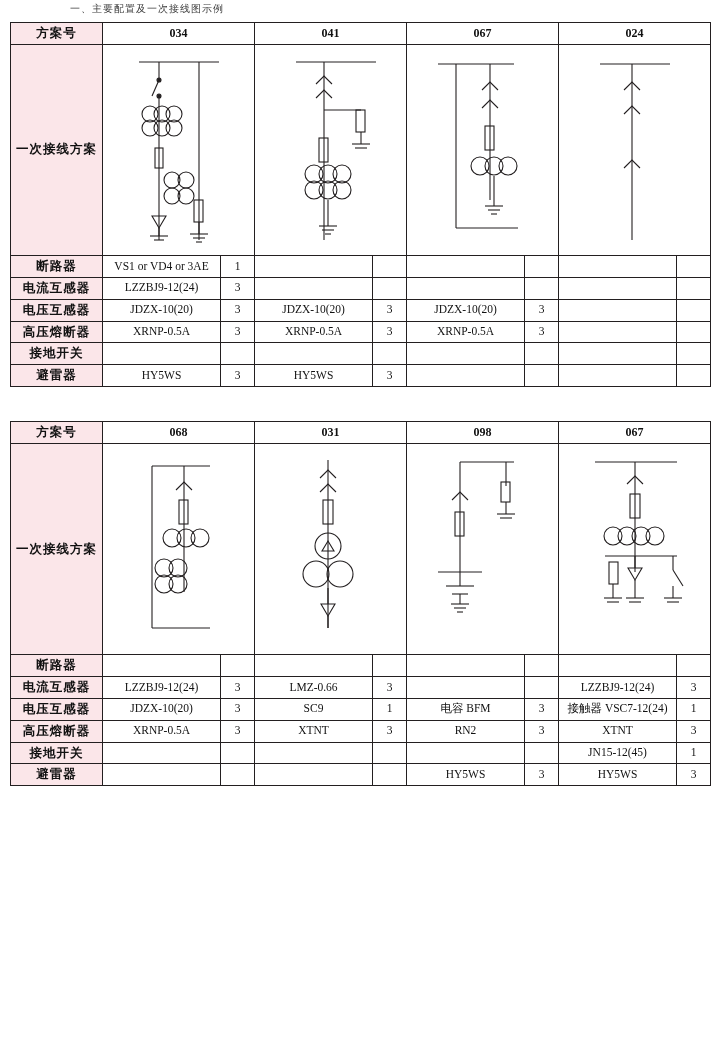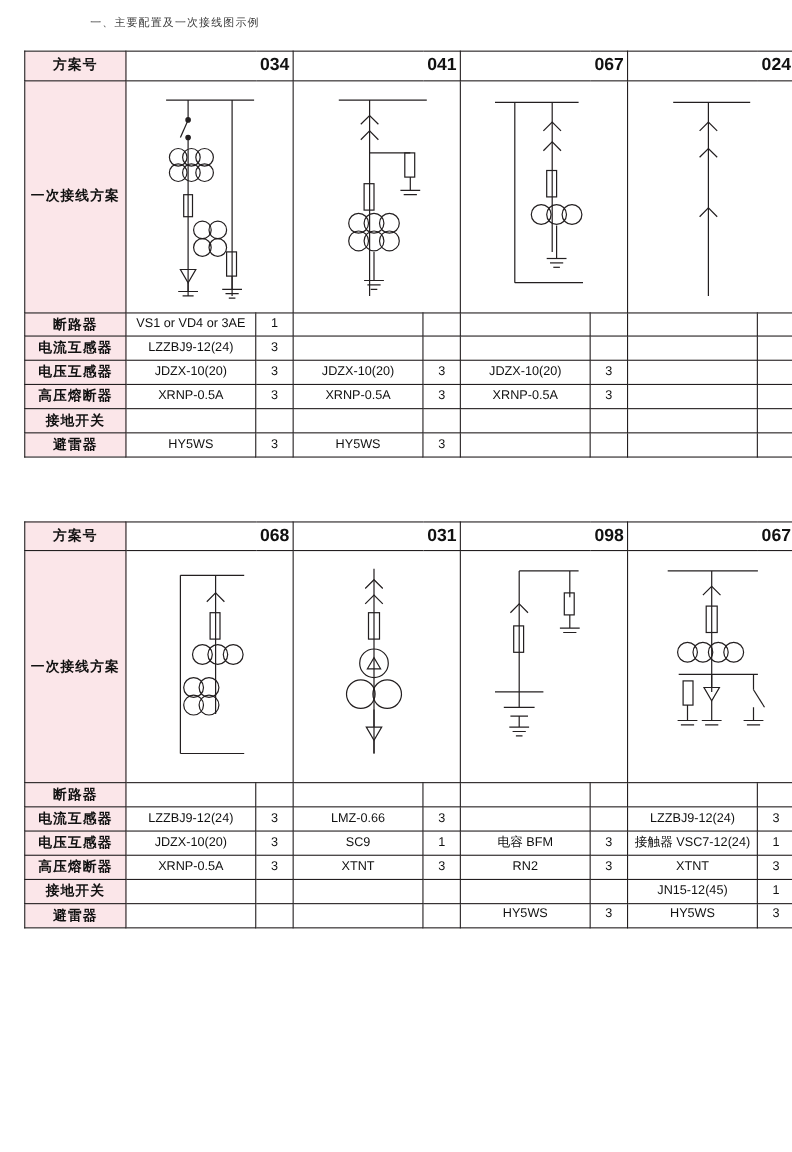--- a/index.html
+++ b/index.html
@@ -3,48 +3,49 @@
 <meta charset="utf-8">
 <style>
   html,body{margin:0;padding:0;}
   body{
     width:720px;
     background:#ffffff;
     font-family:"Liberation Sans","DejaVu Sans",sans-serif;
     color:#111;
     -webkit-font-smoothing:antialiased;
   }
-  .page{width:720px;padding:12px;box-sizing:border-box;}
+  .page{width:720px;padding:0;box-sizing:border-box;}
   .top-note{
     font-size:10px;color:#3a3a3a;padding:2px 0 4px 70px;height:12px;
     letter-spacing:1px;overflow:hidden;white-space:nowrap;
   }
   table{
     border-collapse:collapse;
     table-layout:fixed;
     width:700px;
-    margin:16px 10px;
+    margin:4px 10px;
+    font-family:Liberation Serif, serif;
   }
   td{
     border:1px solid #231f20;
     font-size:11.5px;
     text-align:center;
     vertical-align:middle;
     padding:2px 3px;
     line-height:1.35;
     color:#111;
   }
   td.rowhead{
     background:#fbe6e9;
     font-weight:bold;
     font-size:12.5px;
     letter-spacing:1px;
     width:92px;
   }
-  td.plan-no{font-weight:bold;font-size:16px;text-align:right;}
+  td.plan-no{font-weight:bold;font-size:12px;}
   td.diagram{height:210px;padding:0;}
   td.qty{width:34px;}
   td.val{}
   .spacer{height:26px;}
   svg{display:block;margin:0 auto;}
   .dgwrap{width:100%;height:210px;display:flex;align-items:center;justify-content:center;}
 </style>
 </head>
 <body>
 

